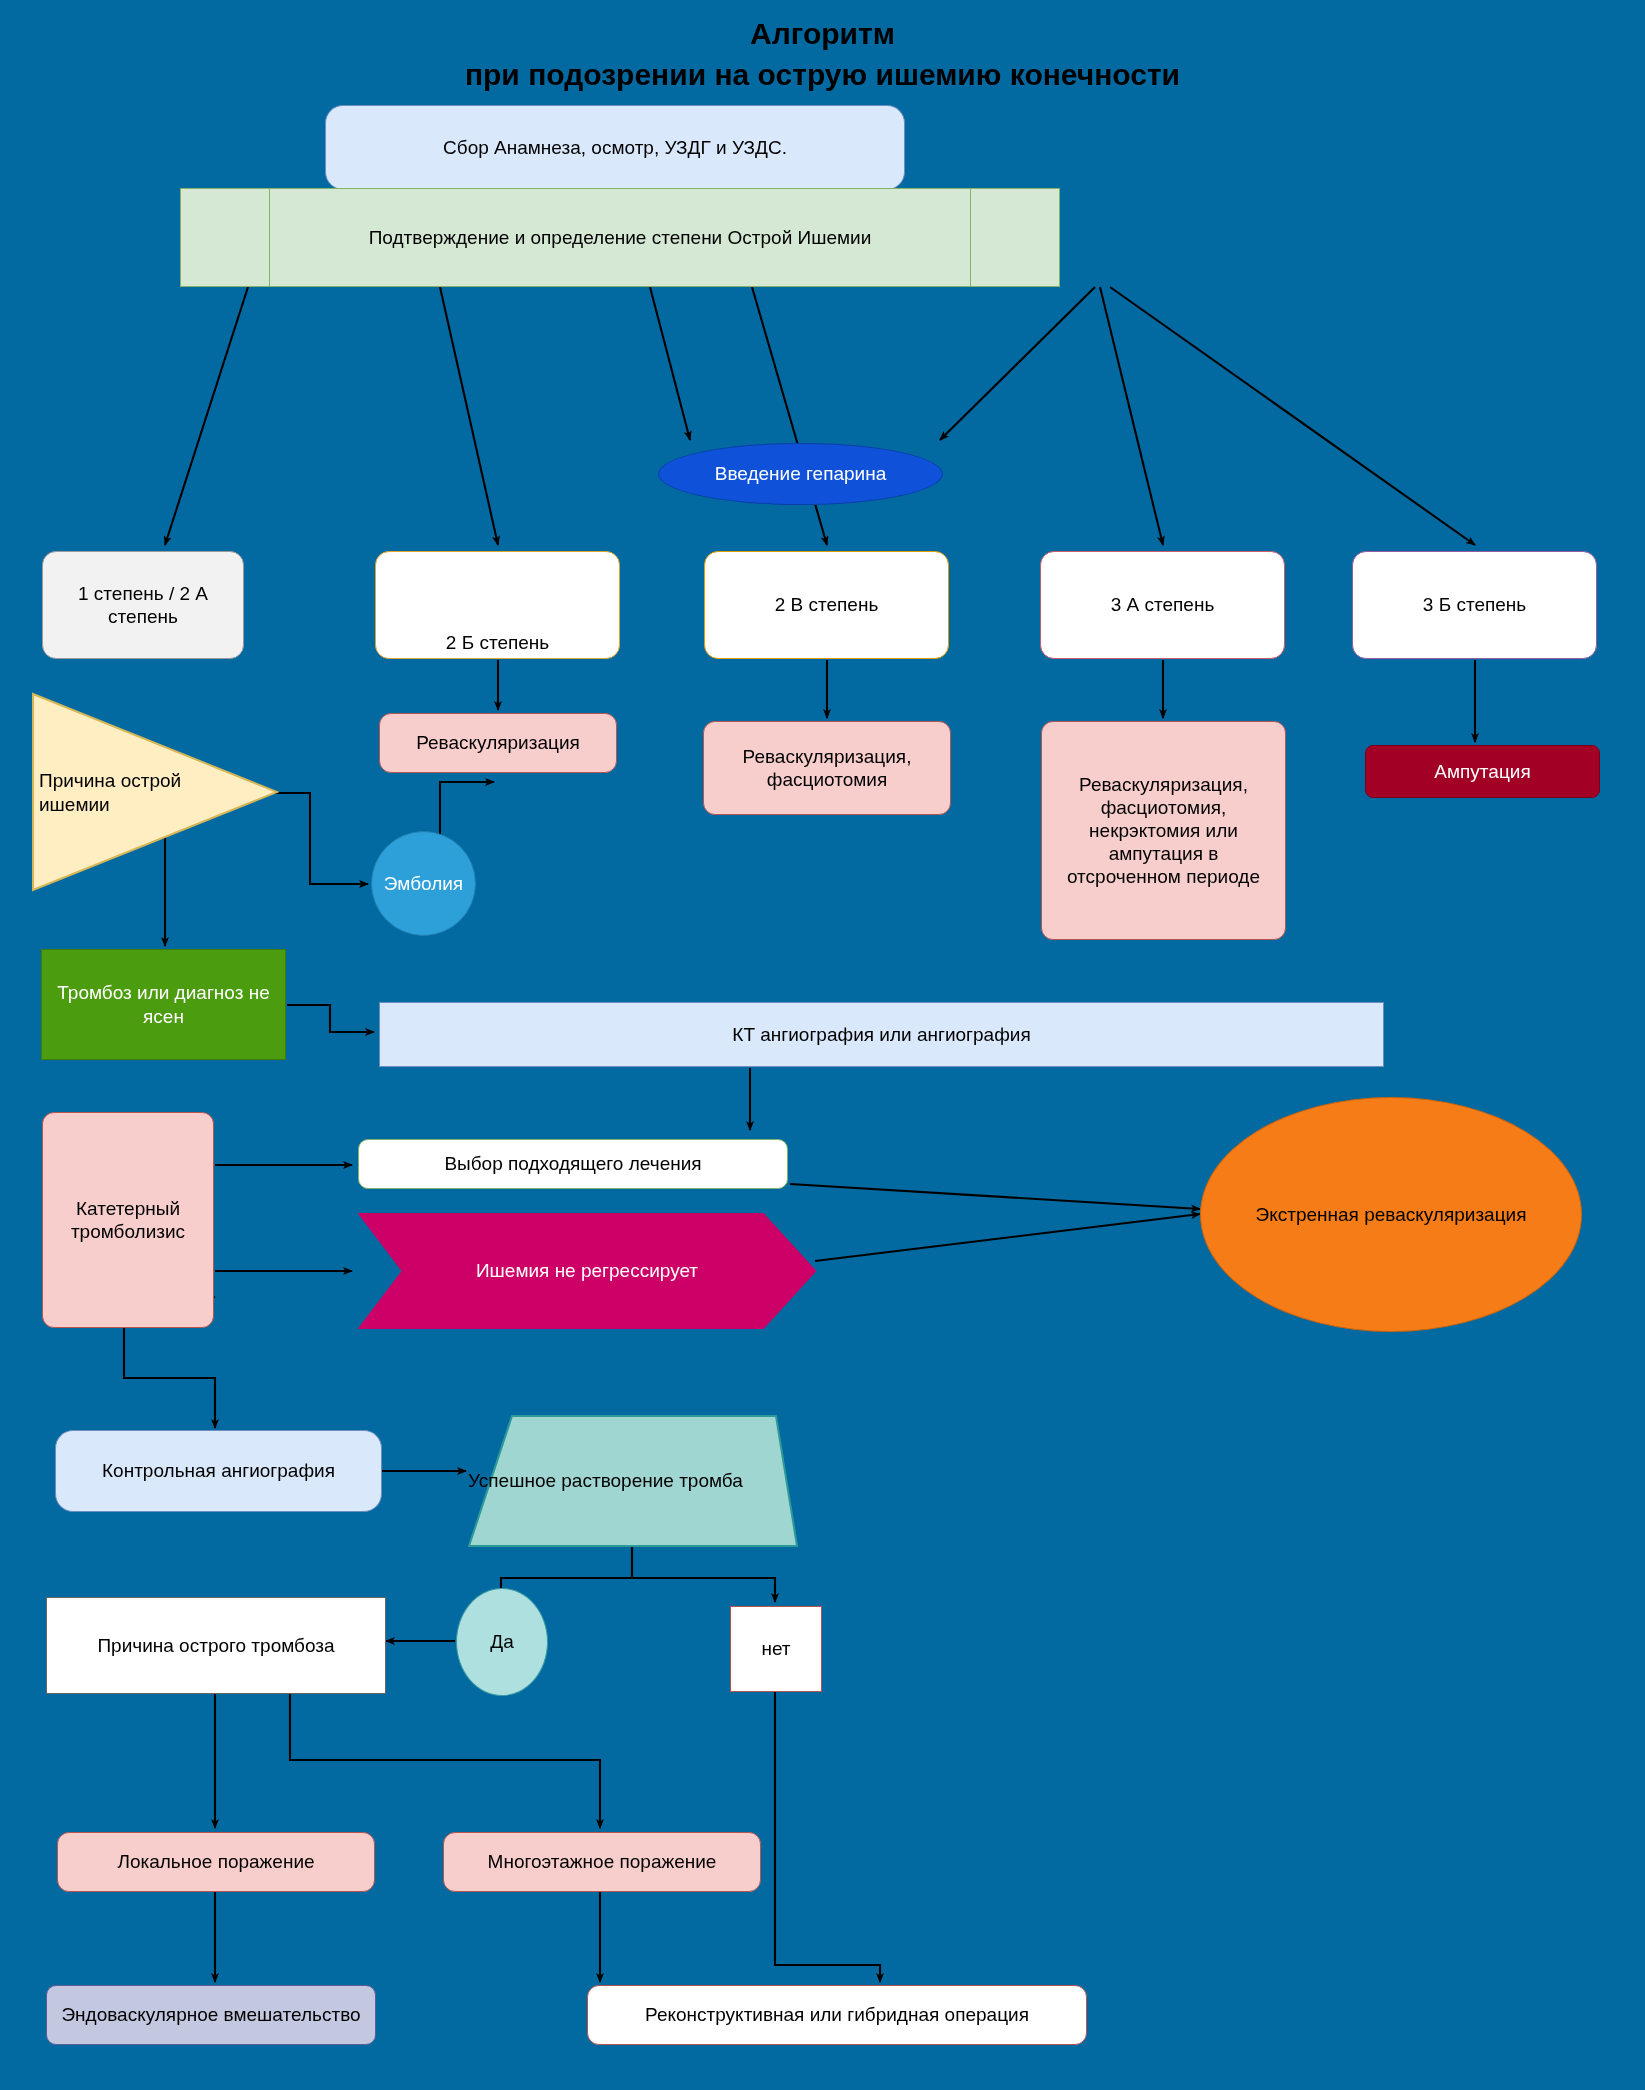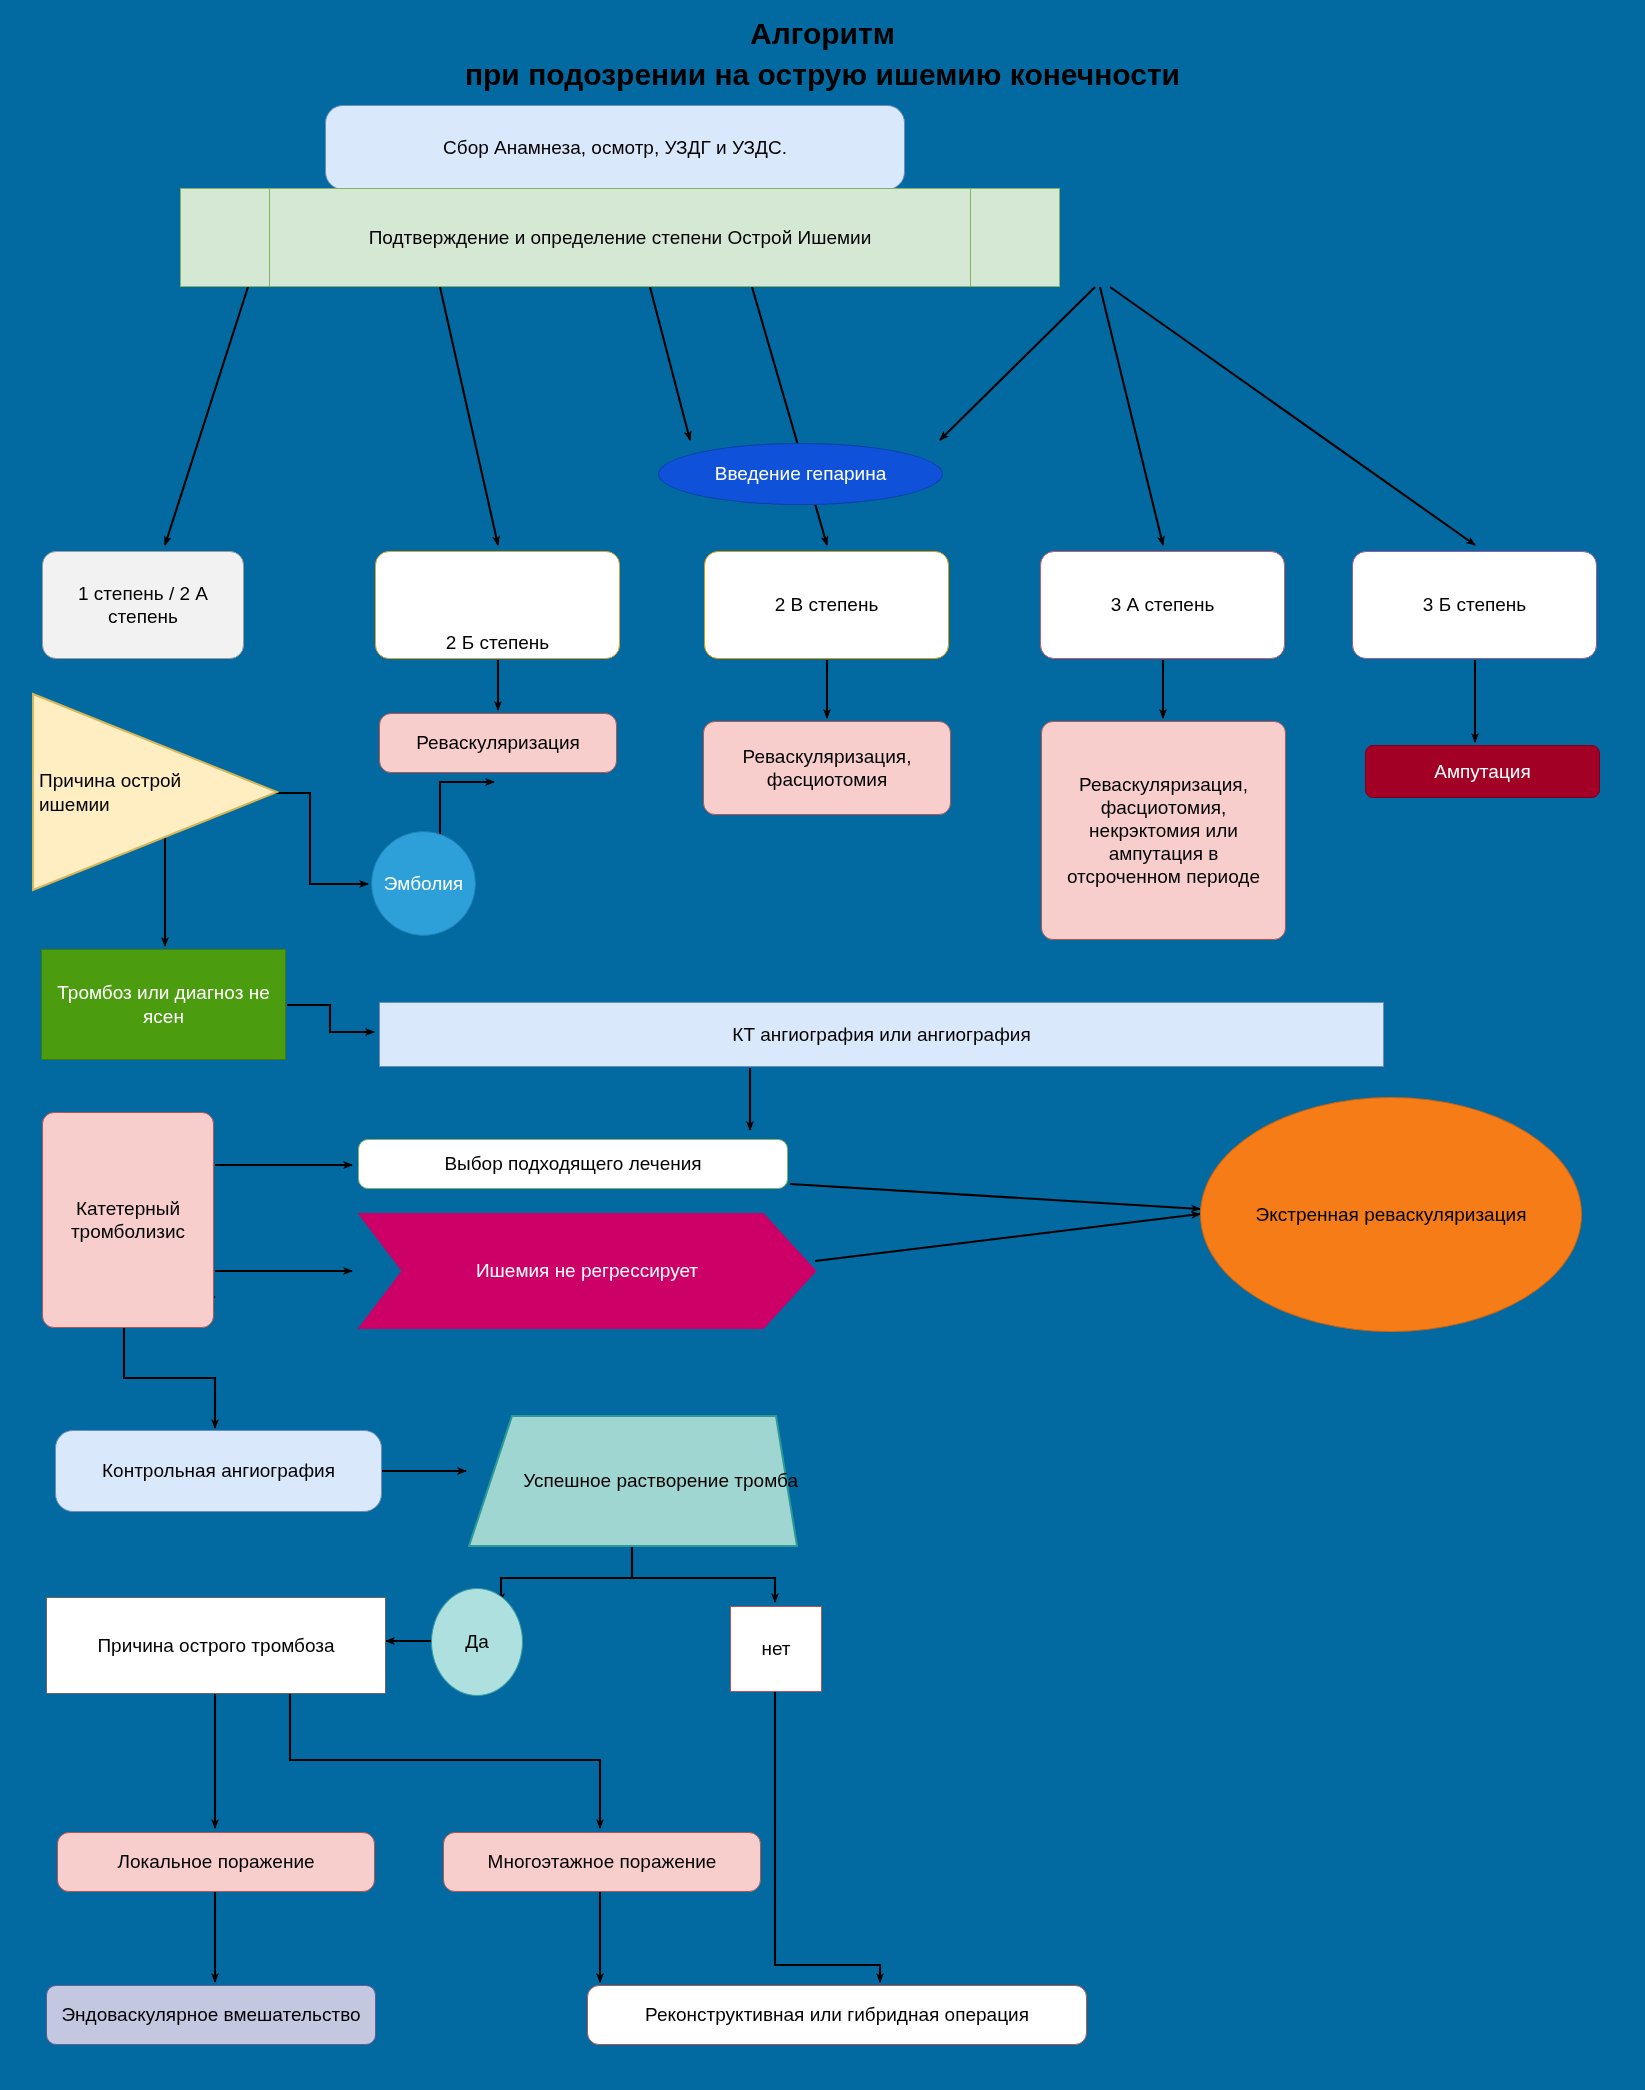--- a/index.html
+++ b/index.html
@@ -194,21 +194,21 @@
   }
 
   
   .trap-wrap { position: absolute; z-index: 5; }
   .trap-wrap svg { position: absolute; left: 0; top: 0; }
   .trap-label {
     position: absolute;
     left: 0; top: 50%;
     transform: translateY(-50%);
     width: 100%;
-    text-align: right;
+    text-align: left;
     color: #000;
     font-size: 19px;
   }
 
   #edges { position: absolute; left: 0; top: 0; z-index: 2; }
 </style>
 </head>
 <body>
 
 <div id="canvas">
@@ -364,21 +364,21 @@
     <span>Контрольная ангиография</span>
   </div>
 
   <div class="trap-wrap" style="left:468px; top:1415px; width:330px; height:132px;">
     <svg width="330" height="132">
       <polygon points="44,1 308,1 329,131 1,131" fill="#9fd6d2" stroke="#2e9a97" stroke-width="2"></polygon>
     </svg>
     <div class="trap-label">Успешное растворение тромба</div>
   </div>
 
-  <div class="node ell-teal" style="left:431px; top:1588px; width:92px; height:108px;">
+  <div class="node ell-teal" style="left:456px; top:1588px; width:92px; height:108px;">
     <span>Да</span>
   </div>
 
   <div class="node white-red-sq" style="left:730px; top:1606px; width:92px; height:86px;">
     <span>нет</span>
   </div>
 
   <div class="node white-grey" style="left:46px; top:1597px; width:340px; height:97px;">
     <span>Причина острого тромбоза</span>
   </div>

